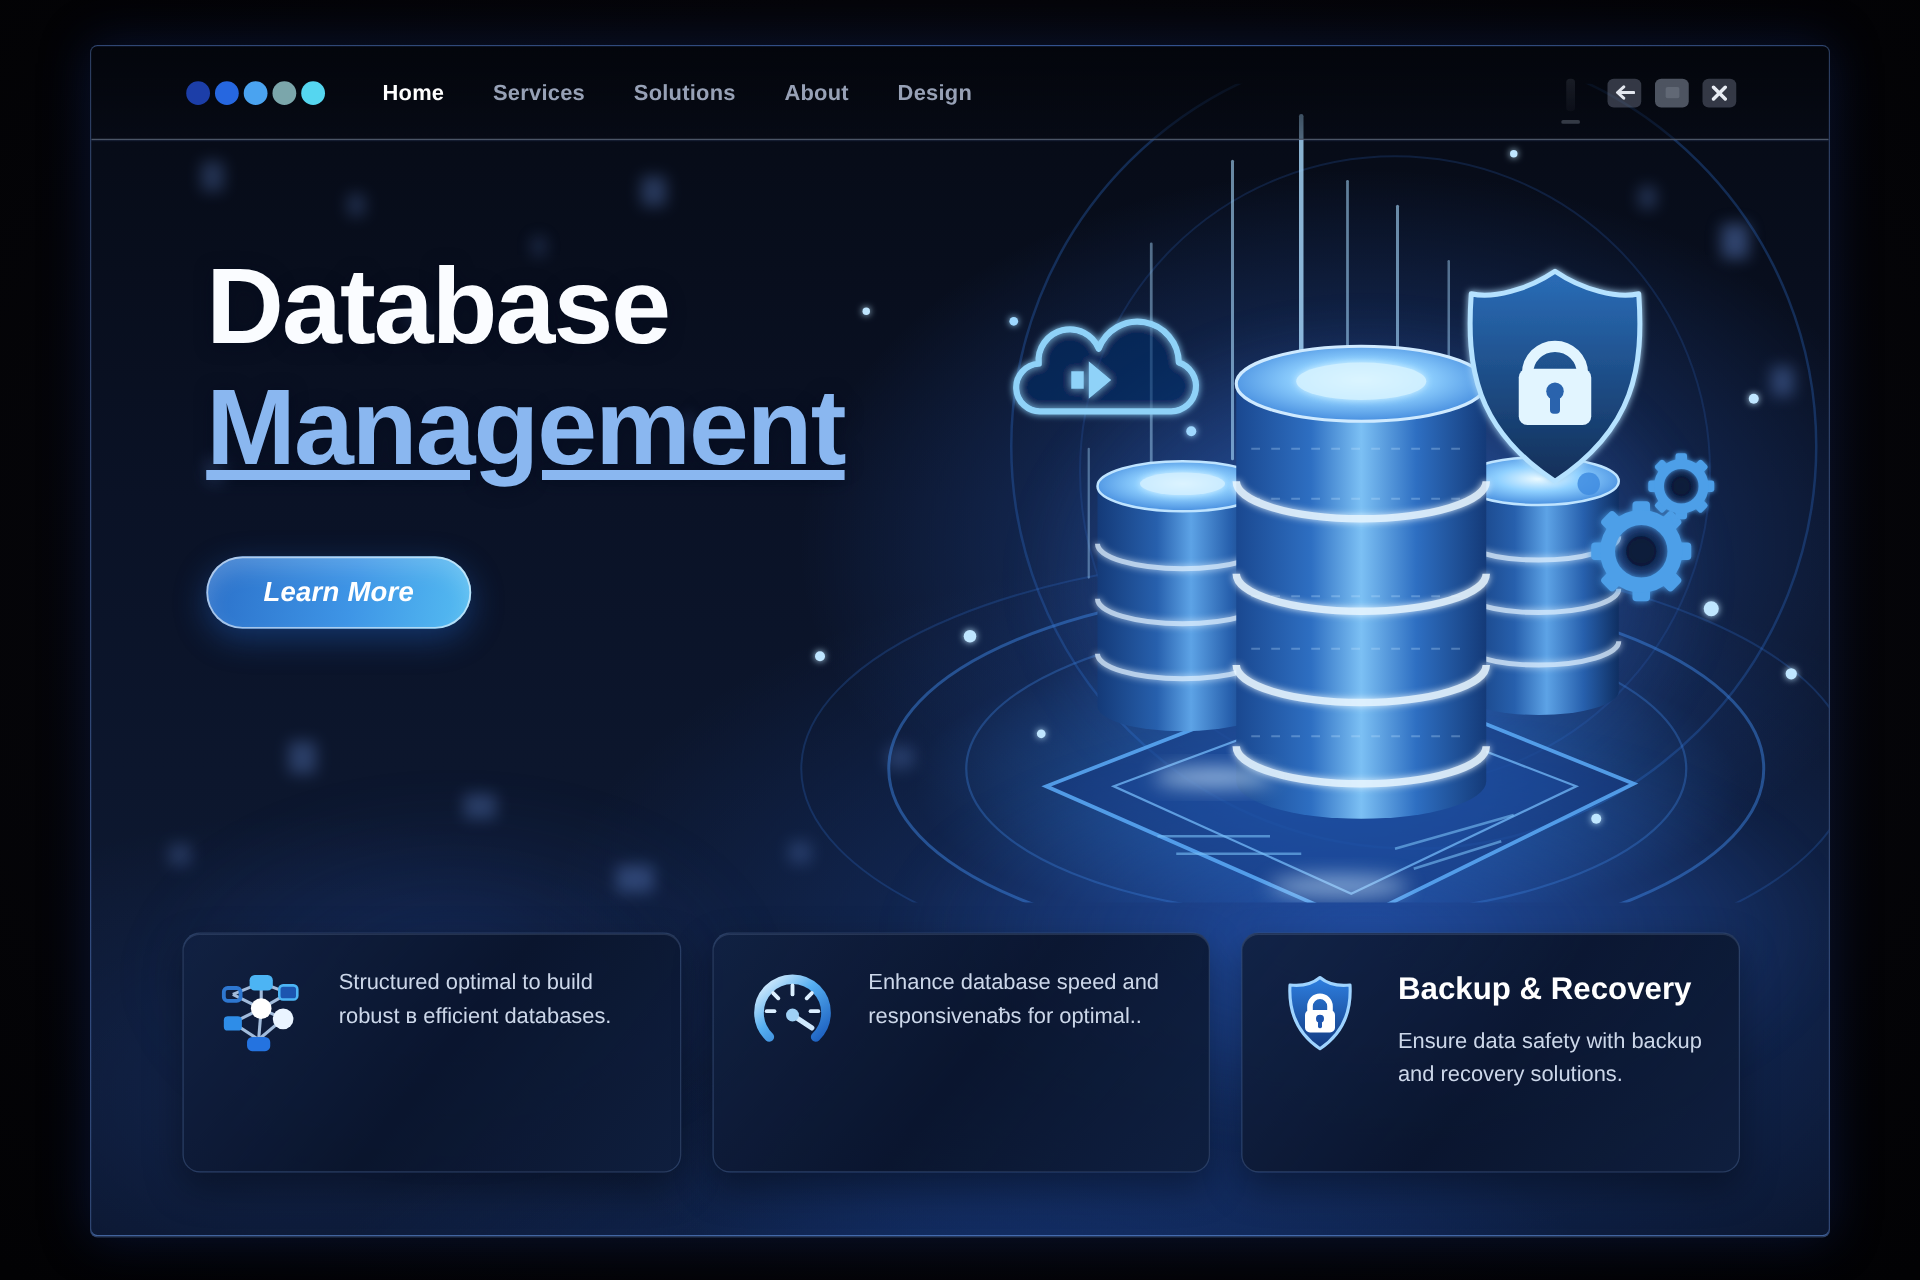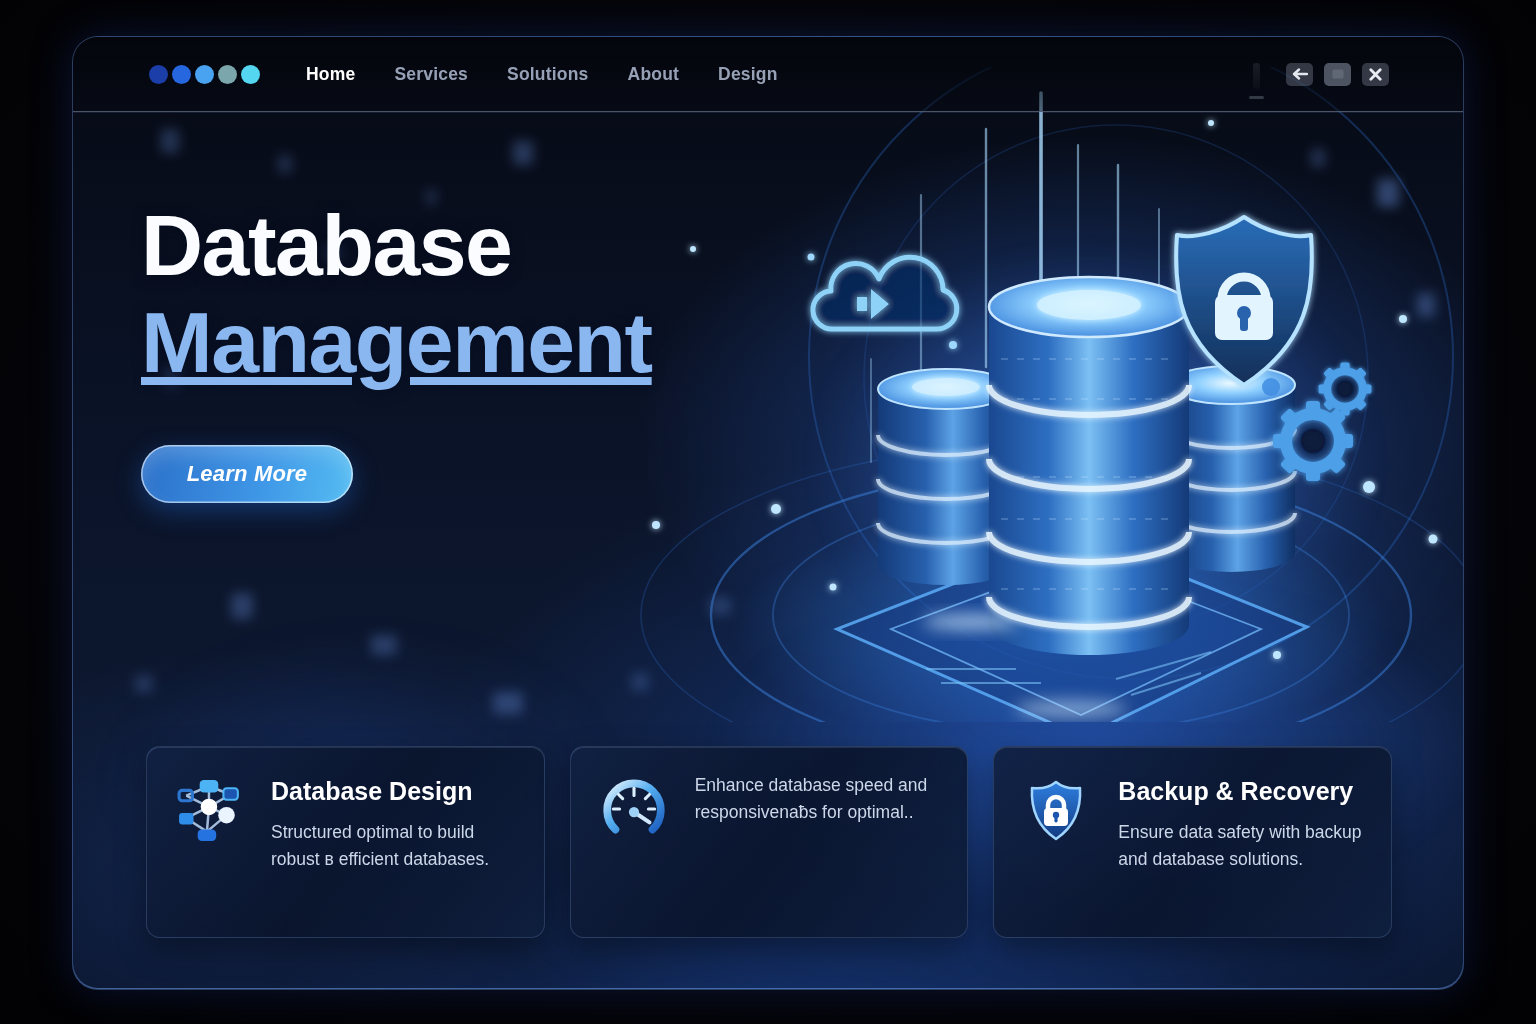--- a/index.html
+++ b/index.html
@@ -2,21 +2,21 @@
 <html><head>
 <meta charset="utf-8">
 <style>
   * { box-sizing: border-box; margin: 0; padding: 0; }
   html,body { width:1536px; height:1024px; background:#020205; font-family:"Liberation Sans","DejaVu Sans",sans-serif; }
   .stage { position:relative; width:1536px; height:1024px; overflow:hidden;
     background: radial-gradient(1100px 760px at 50% 46%, #0b0d18 0%, #050509 62%, #020204 100%); }
 
   
   .window { position:absolute; left:72px; top:36px; width:1392px; height:954px;
-    border-radius:26px; overflow:hidden;
+    border-radius:6px; overflow:hidden;
     border:1px solid rgba(105,145,215,.38);
     box-shadow: 0 0 40px rgba(20,50,130,.35), inset 0 -1px 0 rgba(110,160,240,.55);
     background:
       radial-gradient(640px 430px at 73% 42%, rgba(45,100,205,.55), transparent 70%),
       radial-gradient(860px 480px at 70% 78%, rgba(30,80,180,.5), transparent 72%),
       radial-gradient(520px 320px at 12% 88%, rgba(32,66,140,.33), transparent 70%),
       radial-gradient(700px 300px at 50% 108%, rgba(35,90,200,.4), transparent 75%),
       linear-gradient(180deg, #060a14 0%, #0a1226 38%, #0d1830 72%, #0a142a 100%);
   }
 
@@ -49,21 +49,21 @@
     background:linear-gradient(180deg, rgba(190,200,220,.14), rgba(190,200,220,.04)); border-radius:3px; }
   .ghost-artifact::after { content:""; position:absolute; left:0; bottom:2px; width:15px; height:3px;
     background:rgba(200,212,230,.3); border-radius:2px; }
   .win-controls { margin-left:auto; display:flex; gap:11px; }
   .win-controls button { width:27px; height:23px; border:none; border-radius:5px; cursor:pointer;
     background:rgba(128,138,158,.38); display:flex; align-items:center; justify-content:center; padding:0; }
   .win-controls button.blank { background:rgba(150,159,178,.5); }
   .win-controls svg { display:block; }
 
   
-  .hero { position:absolute; left:68px; top:160px; z-index:20; width:620px; }
+  .hero { position:absolute; left:92px; top:160px; z-index:20; width:620px; }
   .hero h1 { font-size:86px; line-height:97px; font-weight:700; letter-spacing:-1.5px; color:#fafcff;
     text-shadow:0 2px 14px rgba(0,10,30,.55); }
   .hero h1 .line2 { display:block; color:#8ab7f0;text-decoration:underline; }
   .hero .subtitle { margin-top:30px; font-size:25px; line-height:37px; color:#edf2f9; max-width:505px; font-weight:400;
     text-shadow:0 1px 8px rgba(0,10,30,.6); }
   .cta { margin-top:54px; width:212px; height:58px; border-radius:29px; border:none; cursor:pointer;
     font-family:inherit; font-size:22px; font-weight:700; color:#ffffff; letter-spacing:.2px;
     background:linear-gradient(100deg, #2b70c9 0%, #3e95e6 55%, #55bdf2 100%);
     box-shadow: inset 0 0 0 1.5px rgba(255,255,255,.55), inset 0 10px 18px rgba(255,255,255,.18), 0 8px 26px rgba(35,110,220,.38); font-style: italic; }
 
@@ -341,21 +341,20 @@
             <rect x="22" y="2" width="18" height="12" rx="4" fill="#4cb4f4"></rect>
             <rect x="2" y="12" width="13" height="10" rx="3" fill="none" stroke="#2e77d0" stroke-width="3"></rect>
             <rect x="45" y="10" width="14" height="11" rx="3" fill="#1c55b0" stroke="#4cb4f4" stroke-width="2"></rect>
             <rect x="2" y="34" width="14" height="11" rx="3" fill="#2e8de8"></rect>
             <rect x="20" y="50" width="18" height="11" rx="4" fill="#2473e0"></rect>
             <circle cx="31" cy="28" r="8" fill="#ffffff"></circle>
             <circle cx="48" cy="36" r="8" fill="#eaf4ff"></circle>
           </svg>
         </div>
         <div class="card-text">
-          <h3>Database Design</h3>
           <p>Structured optimal to build robust в efficient databases.</p>
         </div>
       </article>
 
       <article class="card">
         <div class="icon-wrap">
           <svg width="66" height="66" viewBox="0 0 64 64">
             <defs>
               <linearGradient id="gaugeG" x1="0" y1="0" x2="1" y2="1">
                 <stop offset="0%" stop-color="#eaf6ff"></stop>
@@ -391,19 +390,19 @@
             </defs>
             <path d="M32,3 C38,8 47,10 56,9 C57,26 53,46 32,60 C11,46 7,26 8,9 C17,10 26,8 32,3 Z" fill="url(#shldG)" stroke="#9fd4ff" stroke-width="2.5" stroke-linejoin="round"></path>
             <path d="M24,29 v-3 a8,8 0 0 1 16,0 v3" fill="none" stroke="#ffffff" stroke-width="4.5" stroke-linecap="round"></path>
             <rect x="20" y="29" width="24" height="18" rx="4" fill="#ffffff"></rect>
             <circle cx="32" cy="36" r="3.2" fill="#1c55b0"></circle>
             <rect x="30.4" y="37.5" width="3.2" height="6" rx="1.4" fill="#1c55b0"></rect>
           </svg>
         </div>
         <div class="card-text">
           <h3>Backup &amp; Recovery</h3>
-          <p>Ensure data safety with backup and database solutions.</p>
+          <p>Ensure data safety with backup and recovery solutions.</p>
         </div>
       </article>
 
     </section>
   </div>
 </div>
 
 </body></html>

